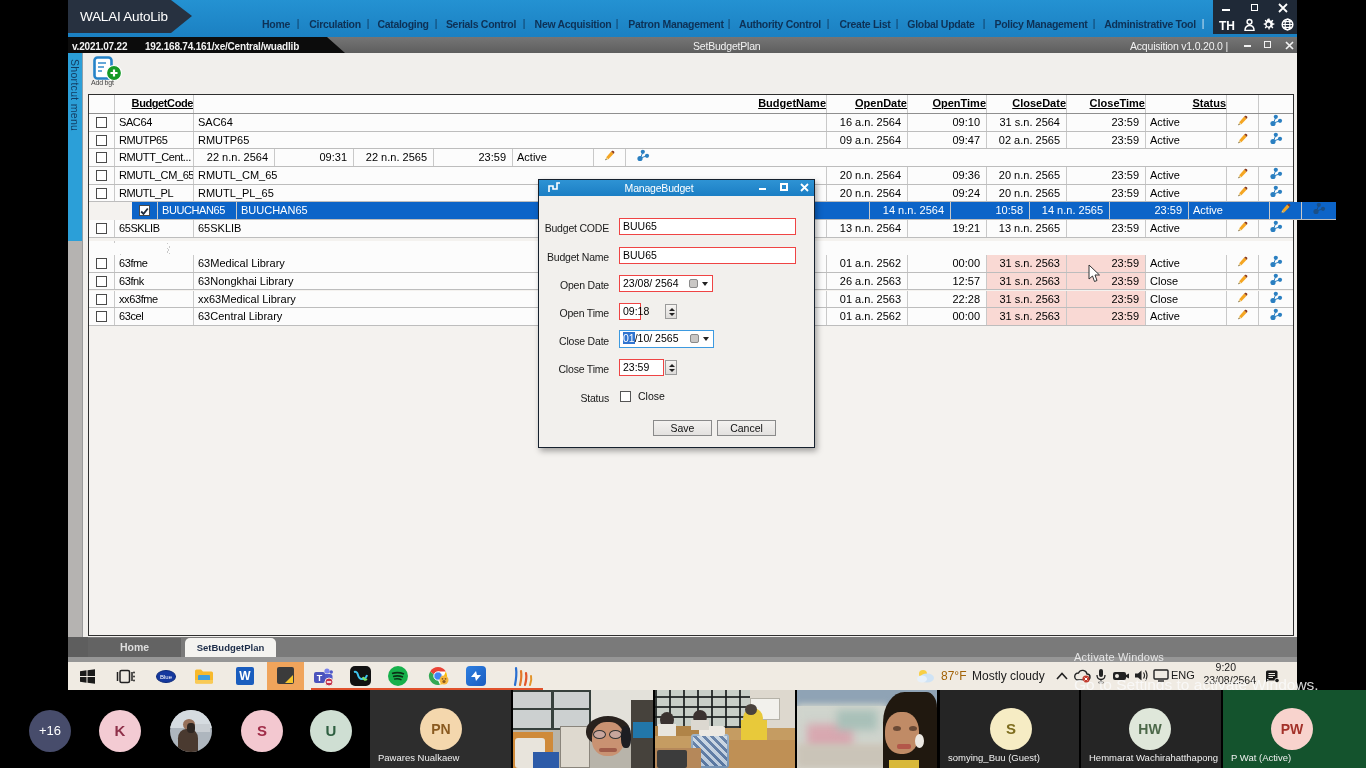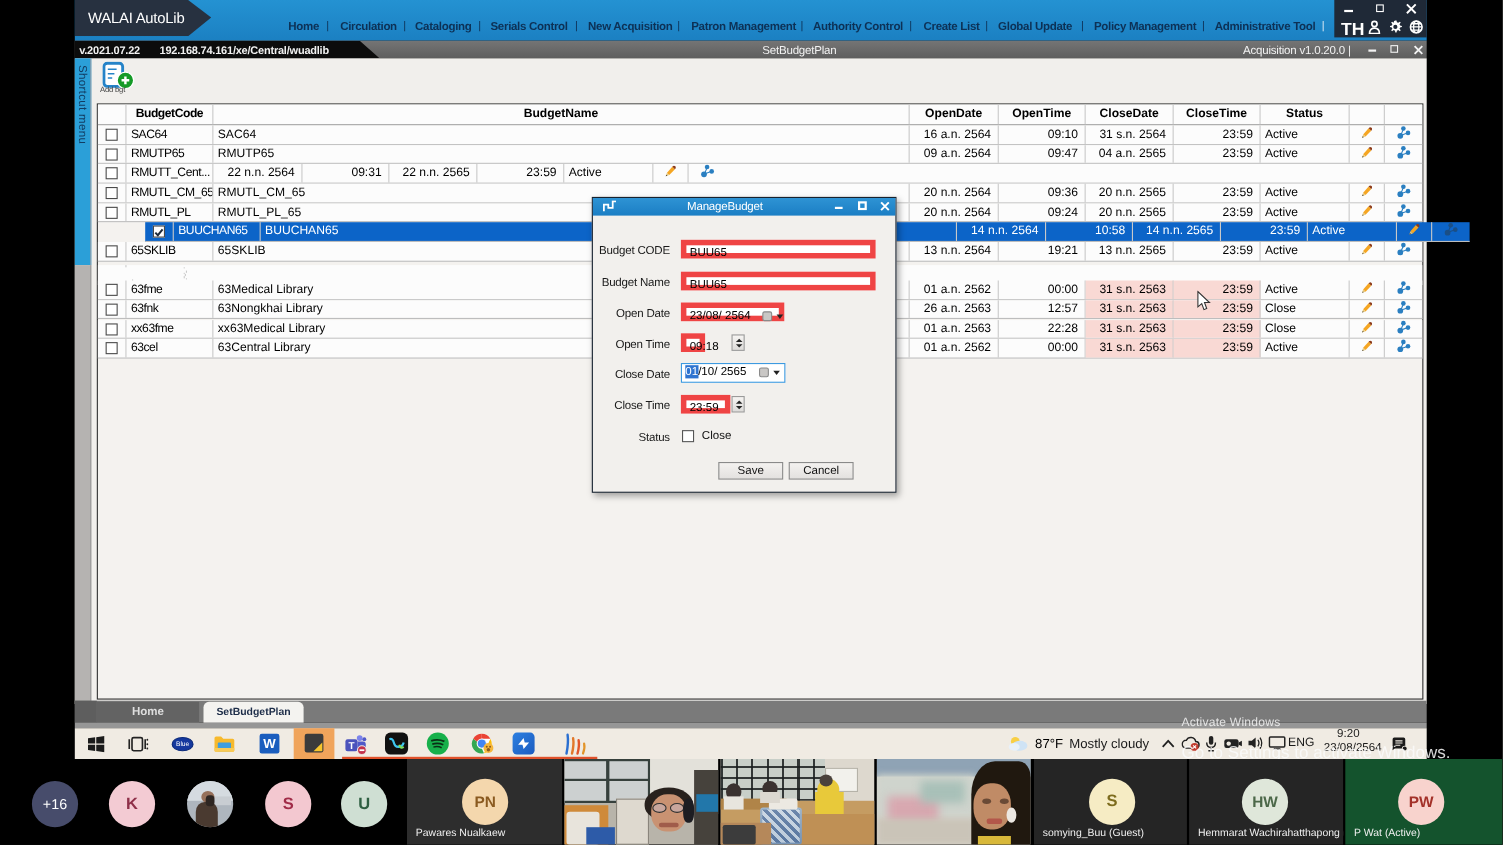--- a/index.html
+++ b/index.html
@@ -21,32 +21,32 @@
 #shortcutgray{left:0;top:188px;width:15px;height:399px;background:#b5b3b1;border-right:1px solid #9a9a9a;}
 #addlbl{left:23px;top:26px;font-size:7px;color:#444;letter-spacing:-0.2px;}
 
 #tablewrap{left:20px;top:41px;width:1206px;height:542px;background:#f4f2ef;border:1px solid #2f2f2f;}
 .trow{position:absolute;left:0;width:1204px;height:18px;display:flex;background:#fcfcfc;border-bottom:1px solid #bdbdbd;}
 .trow div{border-right:1px solid #c9c9c9;height:100%;font-size:11px;color:#000;white-space:nowrap;overflow:hidden;line-height:17px;}
 .c0{width:26px;}.c1{width:79px;padding-left:4px;letter-spacing:-0.4px;}.c2{width:633px;padding-left:4px;}
 .c3{width:81px;text-align:right;padding-right:6px;}.c4{width:79px;text-align:right;padding-right:6px;}
 .c5{width:80px;text-align:right;padding-right:6px;}.c6{width:79px;text-align:right;padding-right:6px;}
 .c7{width:81px;padding-left:4px;}.c8{width:32px;text-align:center;}.c9{width:33px;text-align:center;border-right:none!important;}
-.hdr div{font-weight:bold;text-align:center;padding:0!important;}
+.hdr div{font-weight:bold;text-align:right;padding:0!important;text-decoration:underline;}
 .hdr{border-bottom:1px solid #8f8f8f!important;}
 .sel{background:#0c64c8!important;margin-left:43px;}
 .sel div{color:#fff;}
 .pink{background:#f9d9d4;}
 .cb{width:11px;height:11px;border:1px solid #4a4a4a;background:#fff;margin:3px 0 0 7px;}
 
 #dlg{left:538px;top:179px;width:277px;height:269px;background:#f2f0ed;border:1px solid #16212e;box-shadow:2px 3px 6px rgba(0,0,0,.35);}
 #dlgtitle{left:0;top:0;width:275px;height:16px;background:linear-gradient(#2e93d4,#1b7ec4);}
 #dlgtitle span{position:absolute;left:120px;transform:translateX(-50%);top:2px;color:#fff;font-size:10.5px;letter-spacing:-0.2px;}
 .dlbl{position:absolute;left:0;width:70px;text-align:right;font-size:10.5px;letter-spacing:-0.2px;color:#1a1a1a;}
-.dinp{position:absolute;background:#fff;border:5px solid #ef4444;font-size:10.5px;line-height:15px;padding-left:3px;color:#000;}
+.dinp{position:absolute;background:#fff;border:1px solid #ef4444;font-size:10.5px;line-height:15px;padding-left:3px;color:#000;}
 .dbtn{position:absolute;width:59px;height:16px;background:linear-gradient(#f4f2f0,#e3e1df);border:1px solid #8a8a8a;text-align:center;font-size:10.5px;line-height:14px;color:#111;}
 .spin{width:12px;height:15px;background:linear-gradient(#f6f4f2,#dddbd9);border:1px solid #9a9a9a;}
 .spin:before{content:"";position:absolute;left:3px;top:2.5px;border-left:3px solid transparent;border-right:3px solid transparent;border-bottom:3.5px solid #222;}
 .spin:after{content:"";position:absolute;left:3px;bottom:2.5px;border-left:3px solid transparent;border-right:3px solid transparent;border-top:3.5px solid #222;}
 
 #tabbar{left:68px;top:637px;width:1229px;height:20px;background:#7a7a7a;}
 #tabhome{left:20px;top:1px;width:93px;height:19px;background:#636363;color:#dedede;font-size:10.5px;text-align:center;line-height:19px;font-weight:bold;}
 #tabactive{left:117px;top:1px;width:91px;height:19px;background:#f4f3f0;border-radius:5px 5px 0 0;color:#1c2c48;font-size:9.5px;text-align:center;line-height:19px;font-weight:bold;}
 #understrip{left:68px;top:657px;width:1229px;height:5px;background:#969696;}
 
@@ -84,21 +84,21 @@
   <div class="abs mi" style="left:973px;">Policy Management</div>
     <div class="abs msep" style="left:1026px;">|</div>
   <div class="abs mi" style="left:1082px;">Administrative Tool</div>
     <div class="abs msep" style="left:1135px;color:#d8e8f4;">|</div>
   <div class="abs" id="topright">
     <div class="abs" style="left:9px;top:9px;width:8px;height:2px;background:#fff;"></div>
     <div class="abs" style="left:38px;top:4px;width:7px;height:7px;border:1.5px solid #fff;"></div>
     <svg class="abs" style="left:65px;top:3px;" width="10" height="10" viewBox="0 0 10 10">
         <path d="M1 1 L9 9 M9 1 L1 9" stroke="#fff" stroke-width="1.8"></path>
       </svg>
-    <div class="abs" style="left:6px;top:19px;color:#fff;font-size:16px;font-weight:bold;">TH</div>
+    <div class="abs" style="left:6px;top:19px;color:#fff;font-size:12px;font-weight:bold;">TH</div>
     <svg class="abs" style="left:30px;top:18px;" width="13" height="13" viewBox="0 0 13 13">
         <circle cx="6.5" cy="3.8" r="2.4" fill="none" stroke="#fff" stroke-width="1.5"></circle>
         <path d="M2 12.5 C2 8.8 4.2 7.6 6.5 7.6 C8.8 7.6 11 8.8 11 12.5 Z" fill="none" stroke="#fff" stroke-width="1.5"></path>
       </svg>
     <svg class="abs" style="left:49px;top:18px;" width="13" height="13" viewBox="0 0 24 24">
         <path fill="#fff" d="M12 8.5 A3.5 3.5 0 1 0 12 15.5 A3.5 3.5 0 1 0 12 8.5 M12 1 L14 1 L14.6 4.2 L16.8 5.1 L19.5 3.2 L21 4.7 L19 7.4 L19.9 9.6 L23 10.2 L23 12.2 L19.9 12.8 L19 15 L21 17.7 L19.5 19.2 L16.8 17.3 L14.6 18.2 L14 21.4 L12 21.4 L11.4 18.2 L9.2 17.3 L6.5 19.2 L5 17.7 L7 15 L6.1 12.8 L3 12.2 L3 10.2 L6.1 9.6 L7 7.4 L5 4.7 L6.5 3.2 L9.2 5.1 L9.8 1.9 Z" fill-rule="evenodd"></path>
       </svg>
     <svg class="abs" style="left:68px;top:18px;" width="13" height="13" viewBox="0 0 13 13">
         <circle cx="6.5" cy="6.5" r="5.3" fill="none" stroke="#fff" stroke-width="1.5"></circle>
         <ellipse cx="6.5" cy="6.5" rx="2.4" ry="5.3" fill="none" stroke="#fff" stroke-width="1.2"></ellipse>
@@ -169,21 +169,21 @@
             <circle cx="11" cy="6.8" r="2.1" fill="#2a7fc1"></circle>
             <path d="M4.6 8.6 L6.8 3.4 M4.9 8.9 L10.4 7" stroke="#2a7fc1" stroke-width="1"></path>
           </svg></div>
       </div>
   <div class="trow" style="top:36.65px;height:17.65px;">
         <div class="c0"><span class="cb" style="display:inline-block;"></span></div>
         <div class="c1">RMUTP65</div>
         <div class="c2">RMUTP65</div>
         <div class="c3">09 a.n. 2564</div>
         <div class="c4">09:47</div>
-        <div class="c5">04 a.n. 2565</div>
+        <div class="c5">02 a.n. 2565</div>
         <div class="c6">23:59</div>
         <div class="c7">Active</div>
         <div class="c8"><svg width="13" height="13" viewBox="0 0 13 13">
             <path d="M3.2 8.2 L8.2 2.6 L10.6 4.8 L5.4 10.2 Z" fill="#f5a623"></path>
             <path d="M8.6 2.2 C9.3 1.4 10.3 1.6 10.9 2.2 C11.5 2.8 11.5 3.8 11 4.4 L10.6 4.8 L8.2 2.6 Z" fill="#8c3b1b"></path>
             <path d="M3.2 8.2 L5.4 10.2 L2.2 11.2 Z" fill="#e8c87a"></path>
             <path d="M2.9 9.9 L3.7 10.7 L2.2 11.2 Z" fill="#333"></path>
           </svg></div>
         <div class="c9"><svg width="14" height="13" viewBox="0 0 14 13">
             <circle cx="4" cy="9.5" r="2.6" fill="#2a7fc1"></circle>
@@ -539,21 +539,21 @@
         <path d="M13 20 Q15 13 14 8" stroke="#e2562a" stroke-width="2.2" fill="none"></path>
         <path d="M18 20 Q20 15 19 11" stroke="#e2942a" stroke-width="2" fill="none"></path>
       </g>
     </svg>
   <div class="abs" style="left:243px;top:26px;width:232px;height:2px;background:#e0512b;"></div>
   <svg class="abs" style="left:848px;top:6px;" width="20" height="16" viewBox="0 0 20 16">
       <circle cx="7" cy="6" r="4" fill="#f8cf45"></circle>
       <ellipse cx="11" cy="10" rx="7" ry="4.5" fill="#cfe3f5"></ellipse>
       <ellipse cx="6" cy="11" rx="5" ry="3.5" fill="#e8f1fa"></ellipse>
     </svg>
-  <div class="abs" style="left:873px;top:7px;font-size:12px;color:#000000;">87°F</div>
+  <div class="abs" style="left:873px;top:7px;font-size:12px;color:#a16207;">87°F</div>
   <div class="abs" style="left:904px;top:7px;font-size:12px;color:#1a1a1a;">Mostly cloudy</div>
   <svg class="abs" style="left:988px;top:10px;" width="12" height="8" viewBox="0 0 12 8">
       <path d="M1 7 L6 1.5 L11 7" stroke="#222" stroke-width="1.6" fill="none"></path>
     </svg>
   <svg class="abs" style="left:1006px;top:7px;" width="17" height="14" viewBox="0 0 17 14">
       <path d="M4 11 A3.5 3.5 0 0 1 4.5 4 A4.5 4.5 0 0 1 13 5 A3 3 0 0 1 13 11 Z" fill="none" stroke="#222" stroke-width="1.4"></path>
       <circle cx="12" cy="10" r="3.6" fill="#c23b2e"></circle>
       <path d="M10.6 8.6 L13.4 11.4 M13.4 8.6 L10.6 11.4" stroke="#fff" stroke-width="1"></path>
     </svg>
   <svg class="abs" style="left:1028px;top:6px;" width="10" height="16" viewBox="0 0 10 16">

